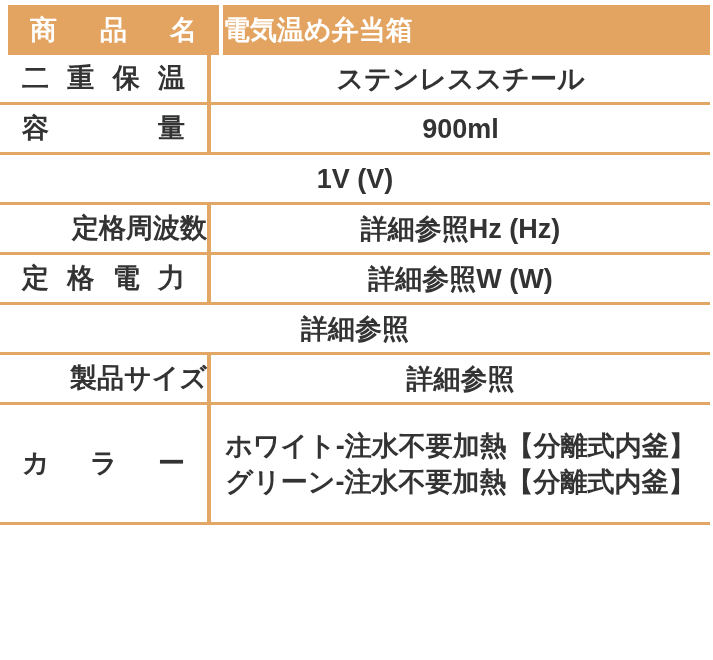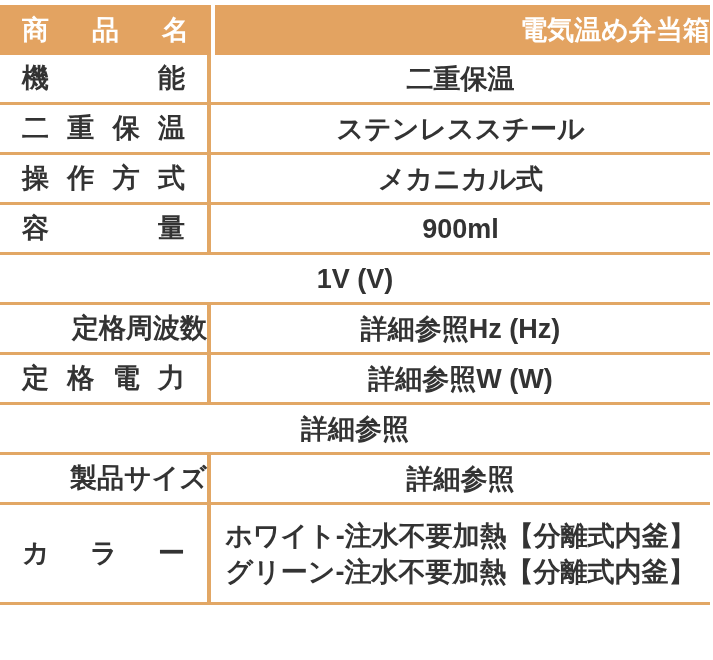--- a/index.html
+++ b/index.html
@@ -18,48 +18,49 @@
     overflow: hidden;
   }
   .spec-table {
     width: 710px;
     margin-top: 5px;
   }
   
   .header-row {
     display: flex;
     height: 50px;
+    padding-left: 8px;
   }
   .header-row .label-cell {
     width: 211px;
     background: var(--header-bg);
     color: var(--header-text);
     display: flex;
     align-items: center;
   }
   .header-row .gap {
     width: 4px;
     background: var(--page-bg);
   }
   .header-row .value-cell {
     flex: 1;
     background: var(--header-bg);
     color: var(--header-text);
     display: flex;
     align-items: center;
-    justify-content: flex-end;
+    justify-content: flex-start;
   }
   
   .body-row {
     display: flex;
     height: 50px;
     border-bottom: 3px solid var(--grid-line);
   }
   .body-row.tall {
-    height: 100px;
+    height: 120px;
   }
   .body-row .label-cell {
     width: 211px;
     border-right: 4px solid var(--grid-line);
     display: flex;
     align-items: center;
   }
   .body-row .value-cell {
     flex: 1;
     display: flex;
@@ -103,46 +104,30 @@
   <div class="header-row">
     <div class="label-cell spread">
       <span class="label-text">商 品 名</span>
     </div>
     <div class="gap"></div>
     <div class="value-cell">
       <span class="value-text">電気温め弁当箱</span>
     </div>
   </div>
 
-  <div class="body-row">
-    <div class="label-cell spread">
-      <span class="label-text">機能</span>
-    </div>
-    <div class="value-cell">
-      <span class="value-text">二重保温</span>
-    </div>
-  </div>
 
   <div class="body-row">
     <div class="label-cell spread">
       <span class="label-text">二重保温</span>
     </div>
     <div class="value-cell">
       <span class="value-text">ステンレススチール</span>
     </div>
   </div>
 
-  <div class="body-row">
-    <div class="label-cell spread">
-      <span class="label-text">操作方式</span>
-    </div>
-    <div class="value-cell">
-      <span class="value-text">メカニカル式</span>
-    </div>
-  </div>
 
   <div class="body-row">
     <div class="label-cell spread">
       <span class="label-text">容量</span>
     </div>
     <div class="value-cell">
       <span class="value-text">900ml</span>
     </div>
   </div>
 

